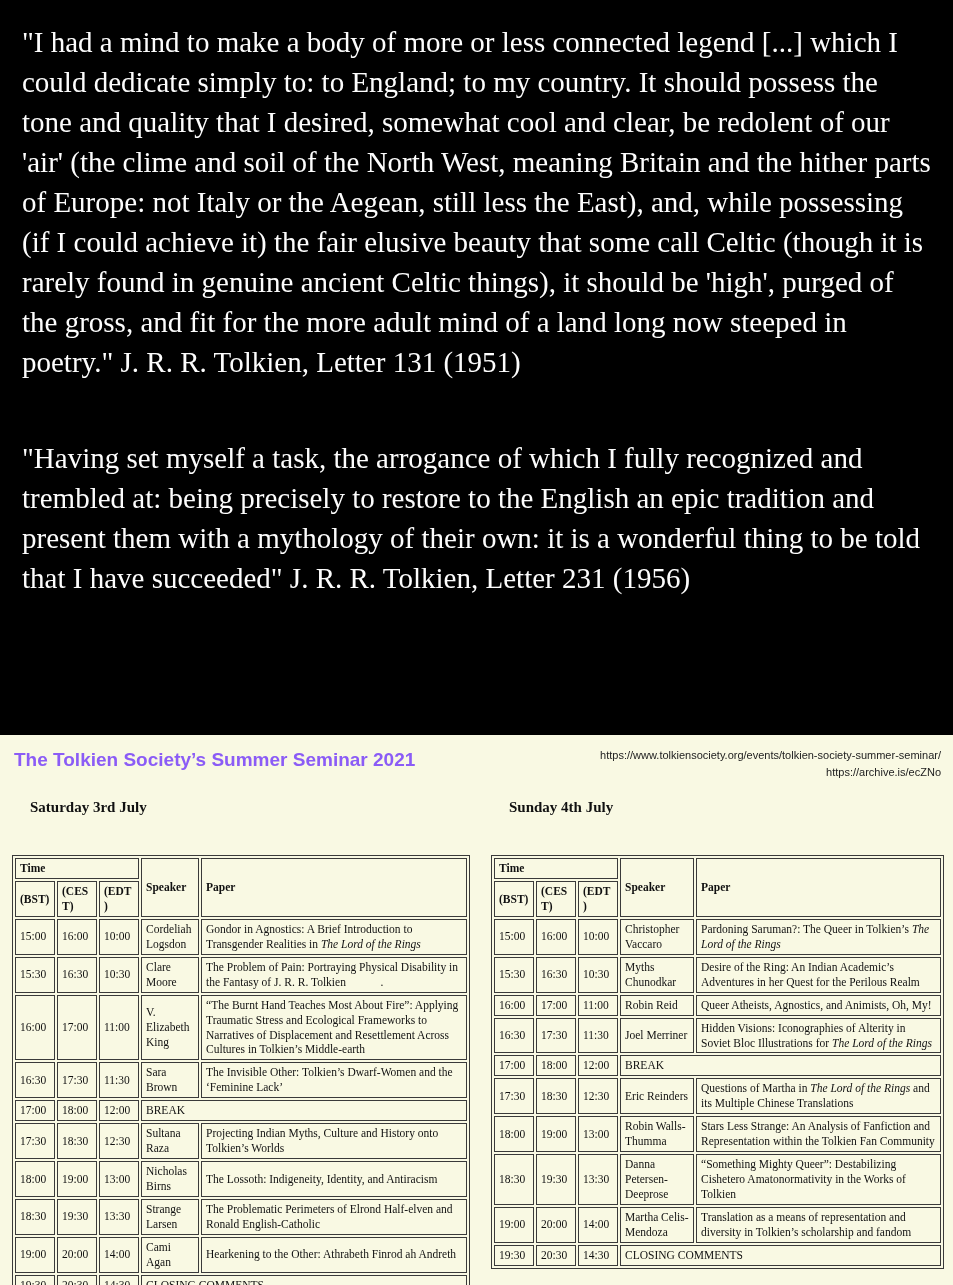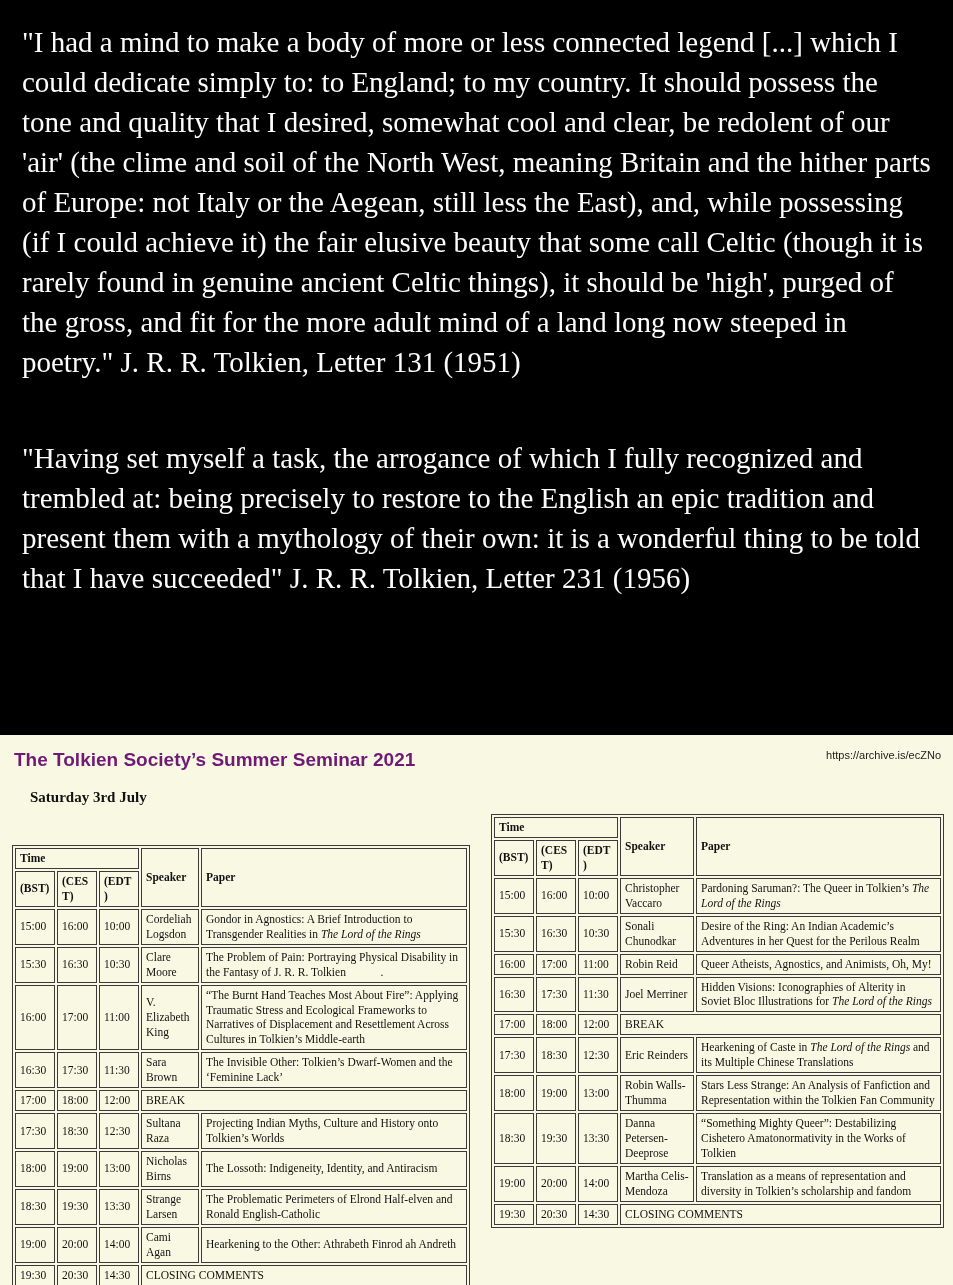--- a/index.html
+++ b/index.html
@@ -35,21 +35,21 @@
   .seminar-header {
     display: flex;
     justify-content: space-between;
     align-items: flex-start;
   }
   .seminar-title {
     font-family: "Liberation Sans", sans-serif;
     font-size: 19px;
     font-weight: bold;
     margin: 4px 0 0 2px;
-    color: #701a75;
+    color: #8b5cf6;
   }
   .seminar-links {
     font-family: "Liberation Sans", sans-serif;
     font-size: 11px;
     text-align: right;
     line-height: 1.55;
     color: #222;
     margin-top: 2px;
   }
   .seminar-link { white-space: nowrap; }
@@ -103,20 +103,21 @@
 
 <div class="quotes-section">
   <p class="quote">"I had a mind to make a body of more or less connected legend [...] which I could dedicate simply to: to England; to my country. It should possess the tone and quality that I desired, somewhat cool and clear, be redolent of our 'air' (the clime and soil of the North West, meaning Britain and the hither parts of Europe: not Italy or the Aegean, still less the East), and, while possessing (if I could achieve it) the fair elusive beauty that some call Celtic (though it is rarely found in genuine ancient Celtic things), it should be 'high', purged of the gross, and fit for the more adult mind of a land long now steeped in poetry." J. R. R. Tolkien, Letter 131 (1951)</p>
   <p class="quote">"Having set myself a task, the arrogance of which I fully recognized and trembled at: being precisely to restore to the English an epic tradition and present them with a mythology of their own: it is a wonderful thing to be told that I have succeeded" J. R. R. Tolkien, Letter 231 (1956)</p>
 </div>
 
 <div class="seminar-section">
   <div class="seminar-header">
     <h1 class="seminar-title">The Tolkien Society’s Summer Seminar 2021</h1>
     <div class="seminar-links">
+      <div class="seminar-link">https://www.tolkiensociety.org/events/tolkien-society-summer-seminar/</div>
       <div class="seminar-link">https://archive.is/ecZNo</div>
     </div>
   </div>
 
   <div class="tables-row">
     <div class="day-col">
       <h2 class="day-heading">Saturday 3rd July</h2>
       <table class="schedule" data-table="0">
           <colgroup>
             <col class="col-time">
@@ -203,20 +204,21 @@
             <tr>
               <td>19:30</td>
               <td>20:30</td>
               <td>14:30</td>
               <td colspan="2">CLOSING COMMENTS</td>
             </tr>
           </tbody>
         </table>
     </div>
     <div class="day-col">
+      <h2 class="day-heading">Sunday 4th July</h2>
       <table class="schedule" data-table="1">
           <colgroup>
             <col class="col-time">
             <col class="col-time">
             <col class="col-time">
             <col class="col-speaker">
             <col class="col-paper">
           </colgroup>
           <thead>
             <tr>
@@ -235,21 +237,21 @@
               <td>15:00</td>
               <td>16:00</td>
               <td>10:00</td>
               <td>Christopher Vaccaro</td>
               <td><span>Pardoning Saruman?: The Queer in Tolkien’s </span><em>The Lord of the Rings</em></td>
             </tr>
             <tr>
               <td>15:30</td>
               <td>16:30</td>
               <td>10:30</td>
-              <td>Sonali Chunodkar</td>
+              <td>Myths Chunodkar</td>
               <td><span>Desire of the Ring: An Indian Academic’s Adventures in her Quest for the Perilous Realm</span></td>
             </tr>
             <tr>
               <td>16:00</td>
               <td>17:00</td>
               <td>11:00</td>
               <td>Robin Reid</td>
               <td><span>Queer Atheists, Agnostics, and Animists, Oh, My!</span></td>
             </tr>
             <tr>
@@ -263,21 +265,21 @@
               <td>17:00</td>
               <td>18:00</td>
               <td>12:00</td>
               <td colspan="2">BREAK</td>
             </tr>
             <tr>
               <td>17:30</td>
               <td>18:30</td>
               <td>12:30</td>
               <td>Eric Reinders</td>
-              <td><span>Hearkening of Caste in </span><em>The Lord of the Rings</em><span> and its Multiple Chinese Translations</span></td>
+              <td><span>Questions of Martha in </span><em>The Lord of the Rings</em><span> and its Multiple Chinese Translations</span></td>
             </tr>
             <tr>
               <td>18:00</td>
               <td>19:00</td>
               <td>13:00</td>
               <td>Robin Walls-Thumma</td>
               <td><span>Stars Less Strange: An Analysis of Fanfiction and Representation within the Tolkien Fan Community</span></td>
             </tr>
             <tr>
               <td>18:30</td>

